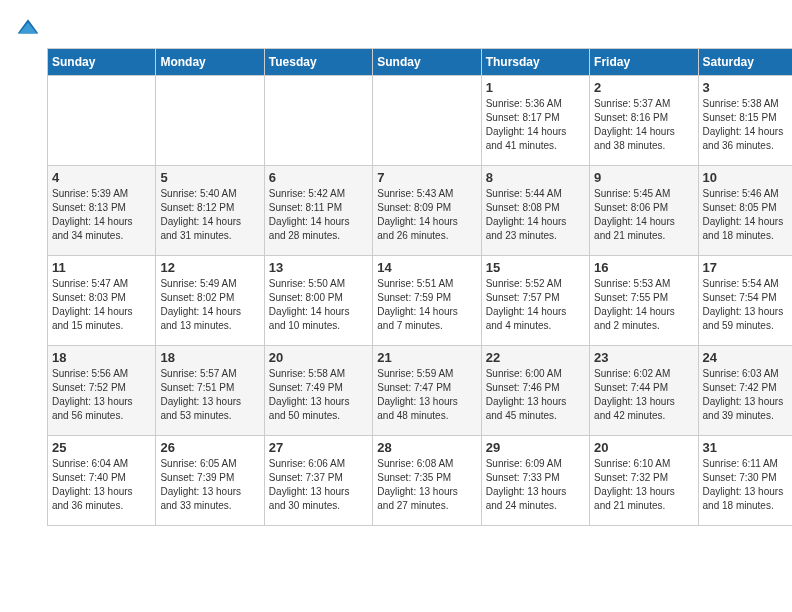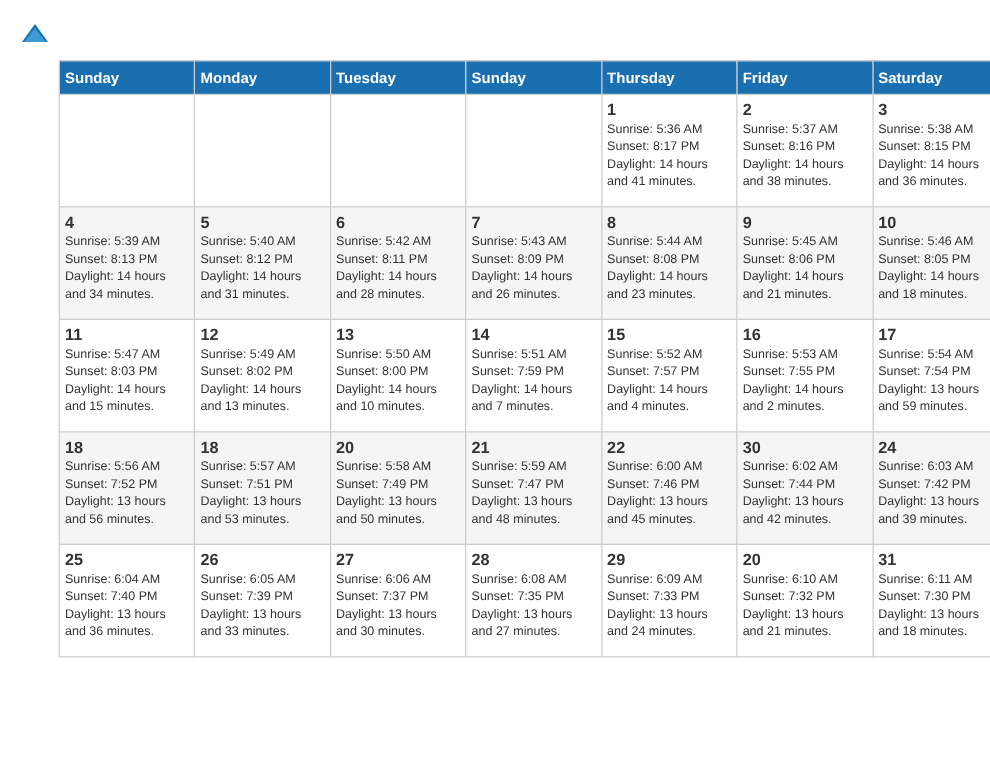--- a/index.html
+++ b/index.html
@@ -218,21 +218,21 @@
         </td>
         <td>
           <span class="day-number">21</span>
           <div class="day-info">Sunrise: 5:59 AM<br>Sunset: 7:47 PM<br>Daylight: 13 hours and 48 minutes.</div>
         </td>
         <td>
           <span class="day-number">22</span>
           <div class="day-info">Sunrise: 6:00 AM<br>Sunset: 7:46 PM<br>Daylight: 13 hours and 45 minutes.</div>
         </td>
         <td>
-          <span class="day-number">30</span>
+          <span class="day-number">23</span>
           <div class="day-info">Sunrise: 6:02 AM<br>Sunset: 7:44 PM<br>Daylight: 13 hours and 42 minutes.</div>
         </td>
         <td>
           <span class="day-number">24</span>
           <div class="day-info">Sunrise: 6:03 AM<br>Sunset: 7:42 PM<br>Daylight: 13 hours and 39 minutes.</div>
         </td>
       </tr>
       <tr>
         <td>
           <span class="day-number">25</span>

